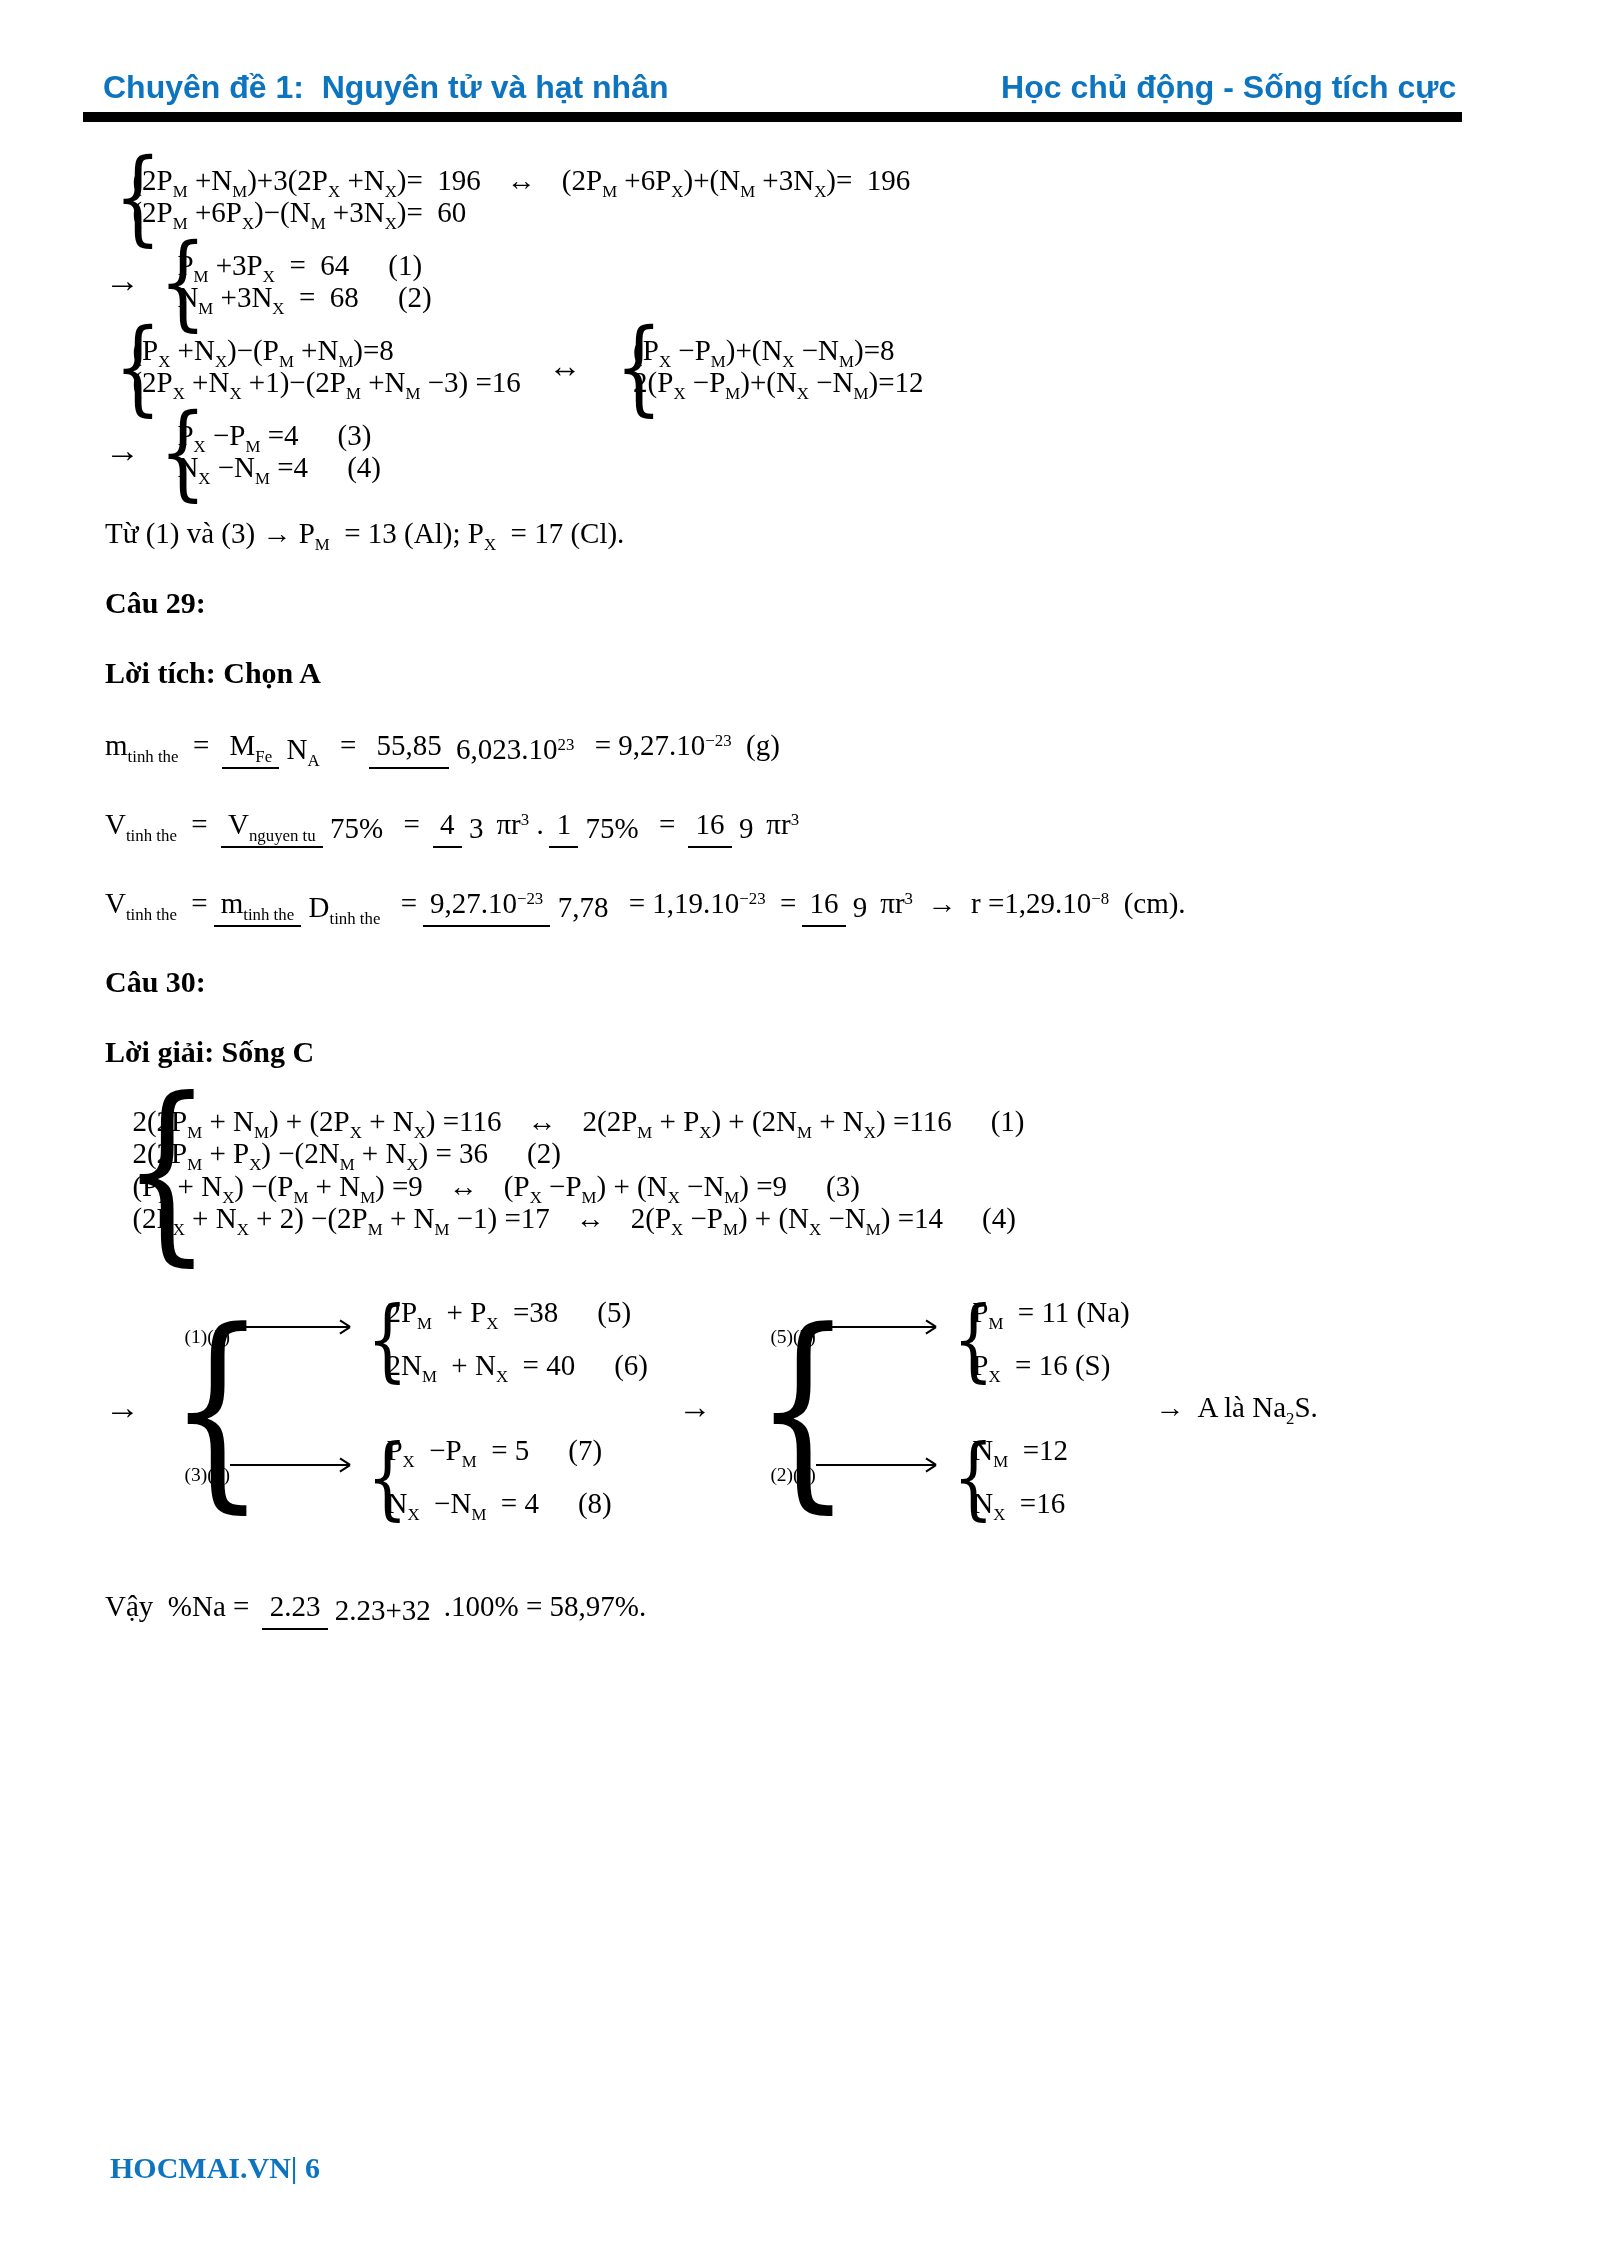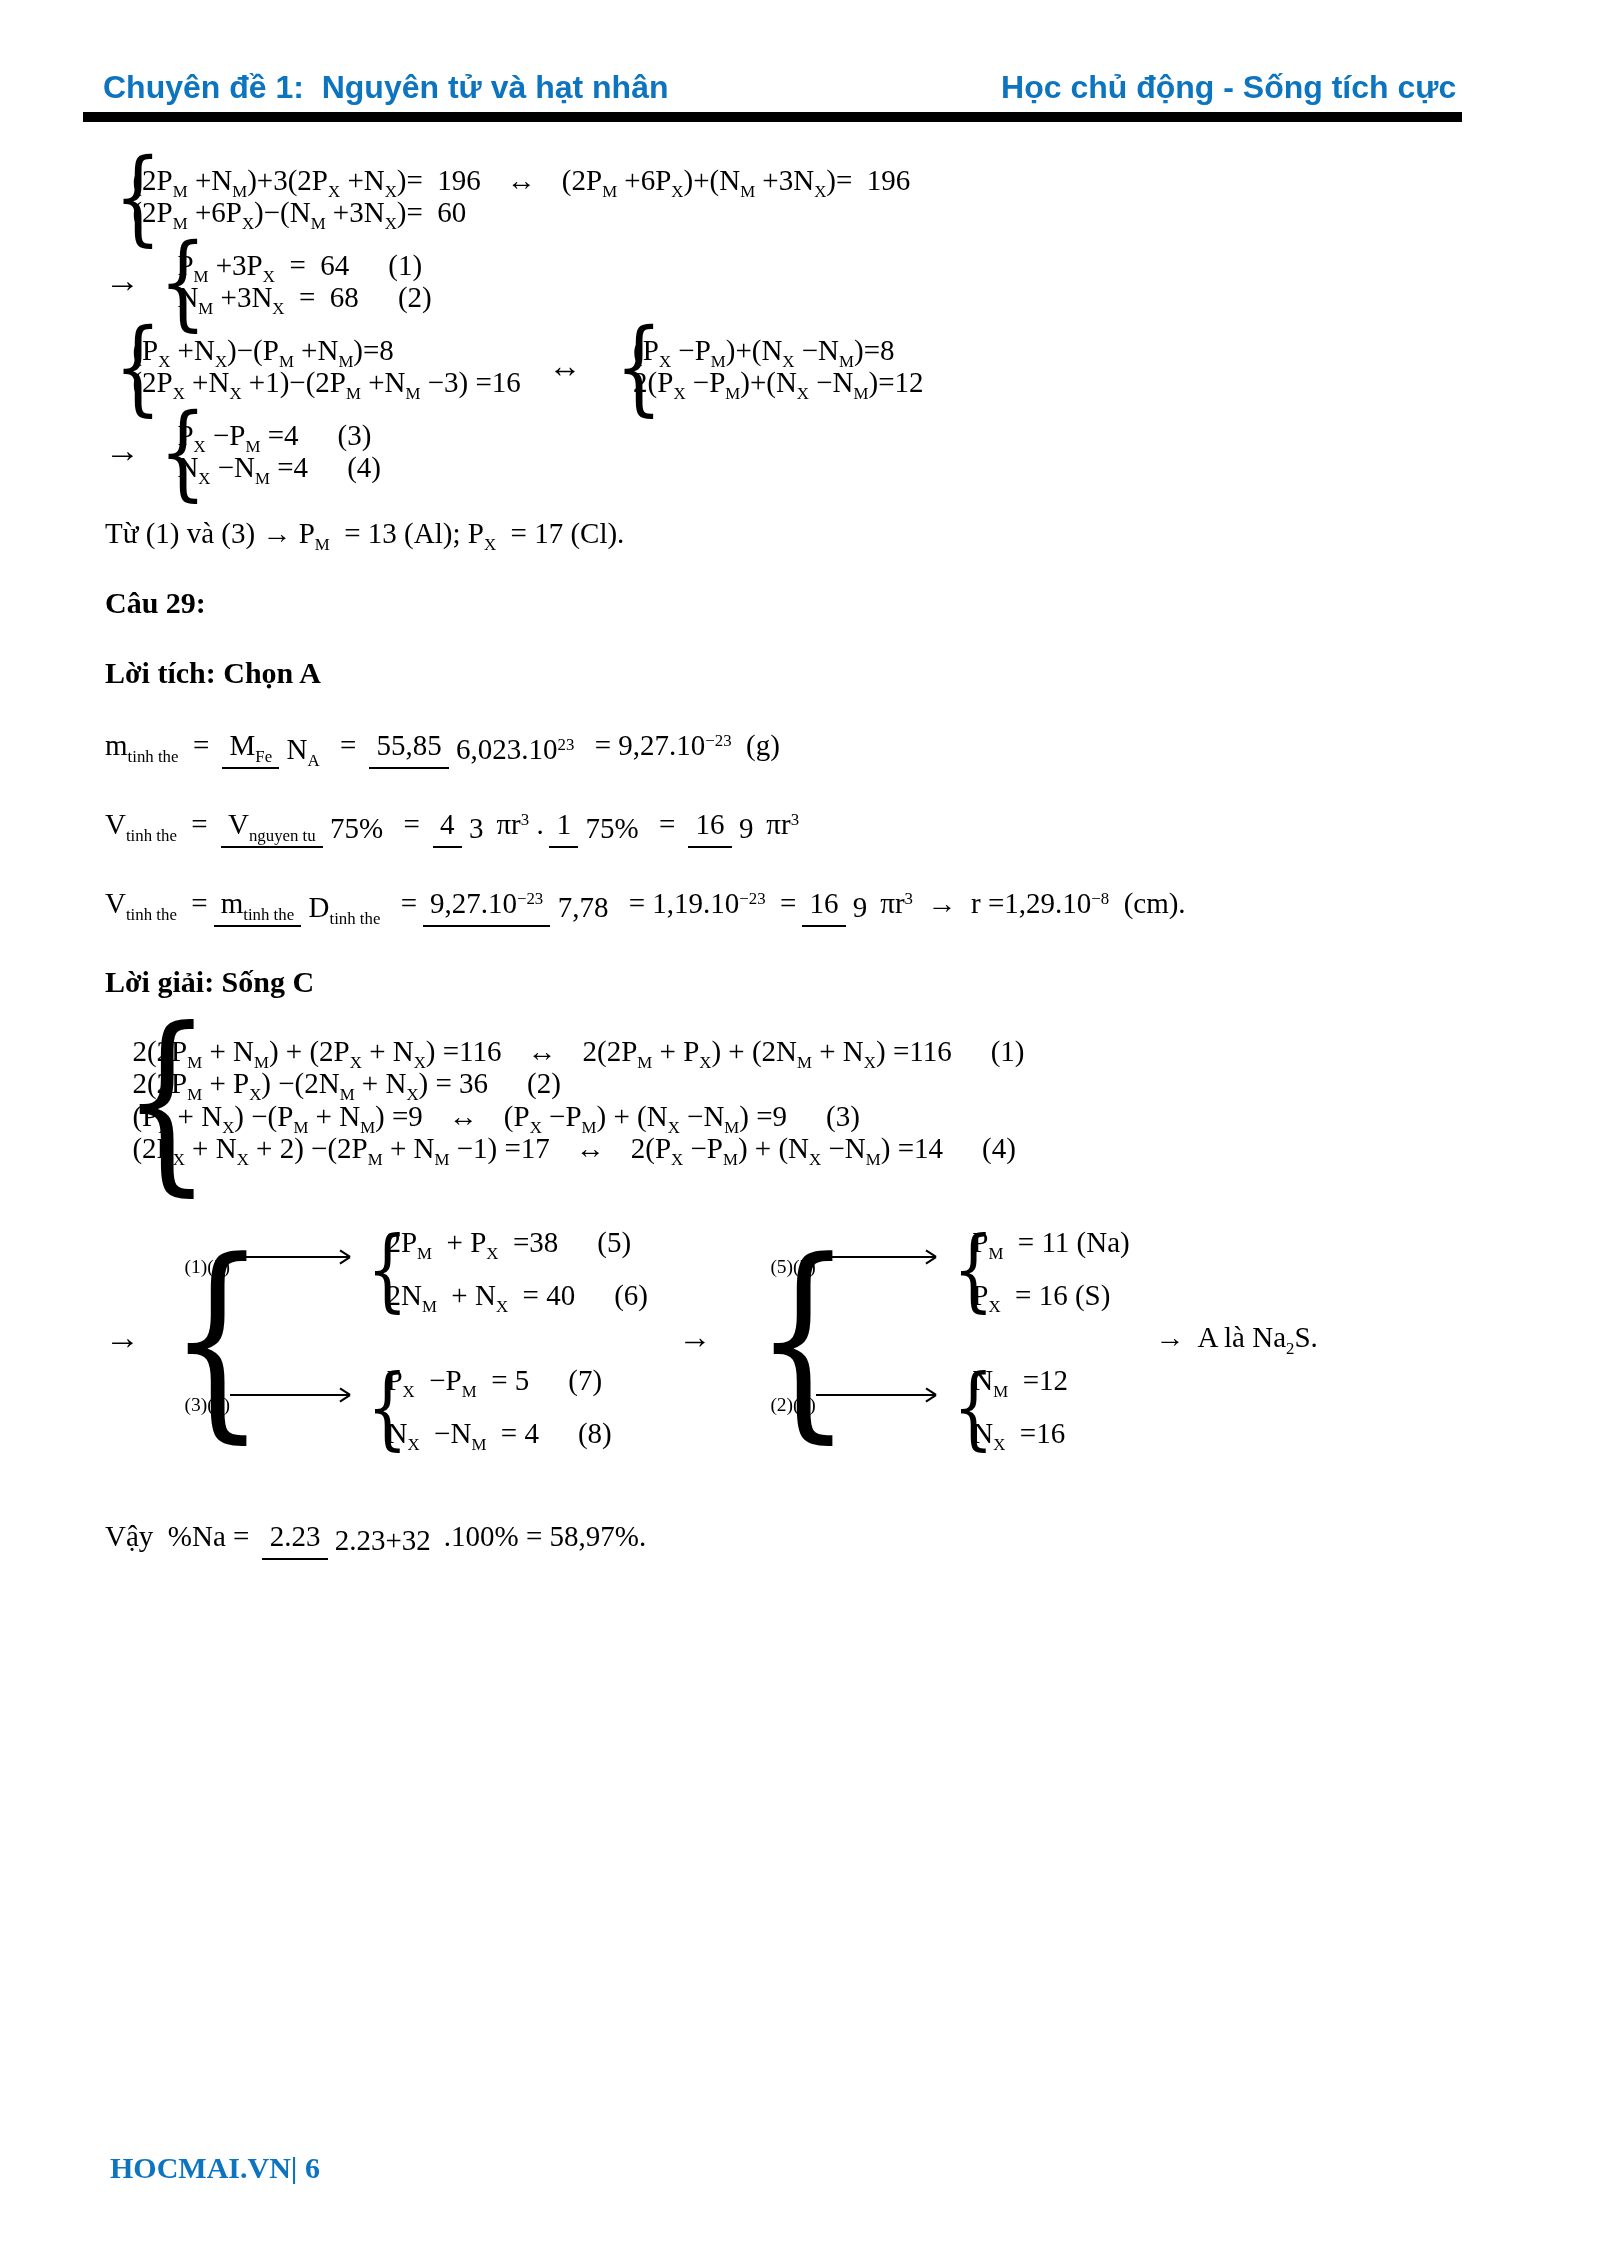--- a/index.html
+++ b/index.html
@@ -96,20 +96,21 @@
     <div class="b-multi multi">
       <span class="mprefix">→</span>
       <span class="sysgrp"><span class="brace" style="font-size: 103px;">{</span><span class="srows"><div class="srow"><span class="math">P<sub>X</sub> −P<sub>M</sub> =4</span><span class="tag">(3)</span></div><div class="srow"><span class="math">N<sub>X</sub> −N<sub>M</sub> =4</span><span class="tag">(4)</span></div></span></span>
     </div>
     <div class="b-para math">Từ (1) và (3) → P<sub>M</sub>  = 13 (Al); P<sub>X</sub>  = 17 (Cl).</div>
     <div class="b-heading">Câu 29:</div>
     <div class="b-heading">Lời tích: Chọn A</div>
     <div class="b-eq"><span class="math">m<sub>tinh the</sub>  = <span class="frac"><span class="fr-n">M<sub>Fe</sub></span><span class="fr-d">N<sub>A</sub></span></span> = <span class="frac"><span class="fr-n">55,85</span><span class="fr-d">6,023.10<sup>23</sup></span></span> = 9,27.10<sup>−23</sup>  (g)</span></div>
     <div class="b-eq"><span class="math">V<sub>tinh the</sub>  = <span class="frac"><span class="fr-n">V<sub>nguyen tu</sub></span><span class="fr-d">75%</span></span> = <span class="frac"><span class="fr-n">4</span><span class="fr-d">3</span></span>πr<sup>3</sup> .<span class="frac"><span class="fr-n">1</span><span class="fr-d">75%</span></span> = <span class="frac"><span class="fr-n">16</span><span class="fr-d">9</span></span>πr<sup>3</sup></span></div>
     <div class="b-eq"><span class="math">V<sub>tinh the</sub>  =<span class="frac"><span class="fr-n">m<sub>tinh the</sub></span><span class="fr-d">D<sub>tinh the</sub></span></span> =<span class="frac"><span class="fr-n">9,27.10<sup>−23</sup></span><span class="fr-d">7,78</span></span> = 1,19.10<sup>−23</sup>  =<span class="frac"><span class="fr-n">16</span><span class="fr-d">9</span></span>πr<sup>3</sup>  →  r =1,29.10<sup>−8</sup>  (cm).</span></div>
+    <div class="b-heading">Câu 30:</div>
     <div class="b-heading">Lời giải: Sống C</div>
     <div class="b-multi multi">
       <span class="sysgrp"><span class="brace" style="font-size: 194px;">{</span><span class="srows"><div class="srow"><span class="math">2(2P<sub>M</sub> + N<sub>M</sub>) + (2P<sub>X</sub> + N<sub>X</sub>) =116</span><span class="conn">↔</span><span class="math">2(2P<sub>M</sub> + P<sub>X</sub>) + (2N<sub>M</sub> + N<sub>X</sub>) =116</span><span class="tag">(1)</span></div><div class="srow"><span class="math">2(2P<sub>M</sub> + P<sub>X</sub>) −(2N<sub>M</sub> + N<sub>X</sub>) = 36</span><span class="tag">(2)</span></div><div class="srow"><span class="math">(P<sub>X</sub> + N<sub>X</sub>) −(P<sub>M</sub> + N<sub>M</sub>) =9</span><span class="conn">↔</span><span class="math">(P<sub>X</sub> −P<sub>M</sub>) + (N<sub>X</sub> −N<sub>M</sub>) =9</span><span class="tag">(3)</span></div><div class="srow"><span class="math">(2P<sub>X</sub> + N<sub>X</sub> + 2) −(2P<sub>M</sub> + N<sub>M</sub> −1) =17</span><span class="conn">↔</span><span class="math">2(P<sub>X</sub> −P<sub>M</sub>) + (N<sub>X</sub> −N<sub>M</sub>) =14</span><span class="tag">(4)</span></div></span></span>
     </div>
     <div class="b-diagram diagram">
       <span class="mprefix">→</span>
       <span class="sysgrp"><span class="brace" style="font-size: 211px;">{</span><span class="scol"><div class="branch">
             <span class="larr">
               <span class="larr-label">(1)(2)</span>
               <span class="shaft"></span>

